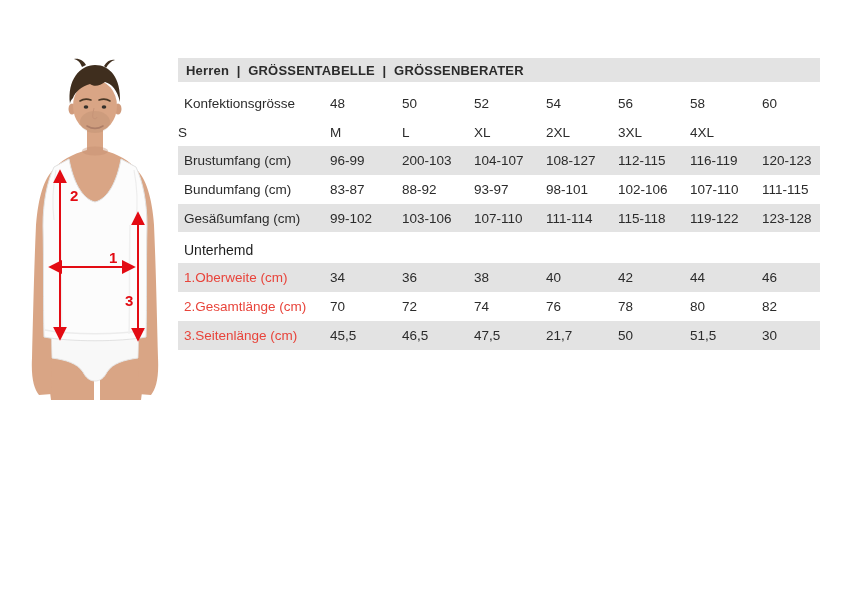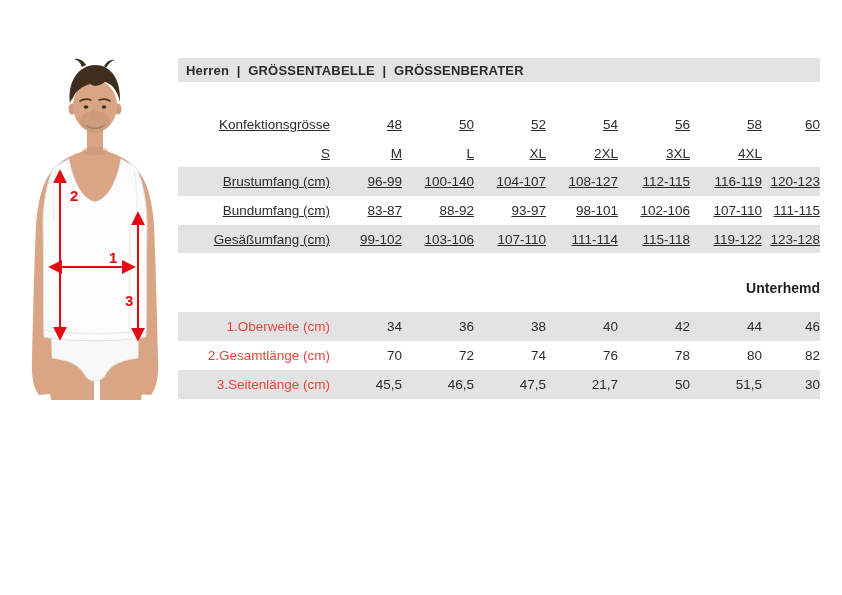--- a/index.html
+++ b/index.html
@@ -13,40 +13,40 @@
   html,body{margin:0;padding:0;background:#fff;}
   .page{
     position:relative;width:842px;height:595px;background:#ffffff;overflow:hidden;
     font-family:"Liberation Sans",sans-serif;color:var(--text);
   }
   
   .figure-wrap{position:absolute;left:8px;top:20px;width:172px;height:380px;}
   .arrow{stroke:var(--arrow);stroke-width:2;}
   .arrow-label{fill:var(--arrow);font-weight:700;font-size:15px;font-family:"Liberation Sans",sans-serif;}
   
-  .table-wrap{position:absolute;left:178px;top:58px;width:642px;text-align:right;}
+  .table-wrap{position:absolute;left:178px;top:58px;width:642px;}
   .band{
     height:24px;background:var(--gray);display:flex;align-items:center;
     padding-left:8px;font-weight:700;font-size:13px;white-space:pre;letter-spacing:.2px;
   }
-  #main-rows{margin-top:28px;text-decoration:underline;}
+  #main-rows{margin-top:7px;}
   .trow{
     display:grid;grid-template-columns:152px repeat(6,72px) 1fr;
     align-items:center;height:28.7px;font-size:13.5px;
   }
   #product-rows .trow{height:29px;}
   .trow.shaded{background:var(--gray);}
   .tlabel{padding-left:6px;white-space:nowrap;}
   .tlabel.red{color:var(--red);}
   .tcell{white-space:nowrap;}
   .section-title{
-    margin-top:25px;height:20px;line-height:20px;
-    padding-left:6px;font-weight:700;font-size:14px;color:#1d1d1d;
+    margin-top:8px;height:20px;line-height:20px;
+    padding-left:6px;font-weight:400;font-size:14px;color:#1d1d1d;
   }
-  #product-rows{margin-top:14px;}
+  #product-rows{margin-top:3px;}
 </style>
 </head>
 <body>
 
 <div class="page">
 
   <svg class="figure-wrap" viewBox="0 0 172 380">
     <defs>
       <marker id="ah" viewBox="0 0 10 10" markerWidth="7" markerHeight="7" refX="8" refY="5" orient="auto-start-reverse">
         <path d="M0,0 L10,5 L0,10 Z" fill="#e30b13"></path>
@@ -119,21 +119,21 @@
           <div class="tcell">M</div>
           <div class="tcell">L</div>
           <div class="tcell">XL</div>
           <div class="tcell">2XL</div>
           <div class="tcell">3XL</div>
           <div class="tcell">4XL</div>
         </div>
         <div class="trow shaded">
           <div class="tlabel">Brustumfang (cm)</div>
           <div class="tcell">96-99</div>
-          <div class="tcell">100-140</div>
+          <div class="tcell">200-103</div>
           <div class="tcell">104-107</div>
           <div class="tcell">108-127</div>
           <div class="tcell">112-115</div>
           <div class="tcell">116-119</div>
           <div class="tcell">120-123</div>
         </div>
         <div class="trow">
           <div class="tlabel">Bundumfang (cm)</div>
           <div class="tcell">83-87</div>
           <div class="tcell">88-92</div>

